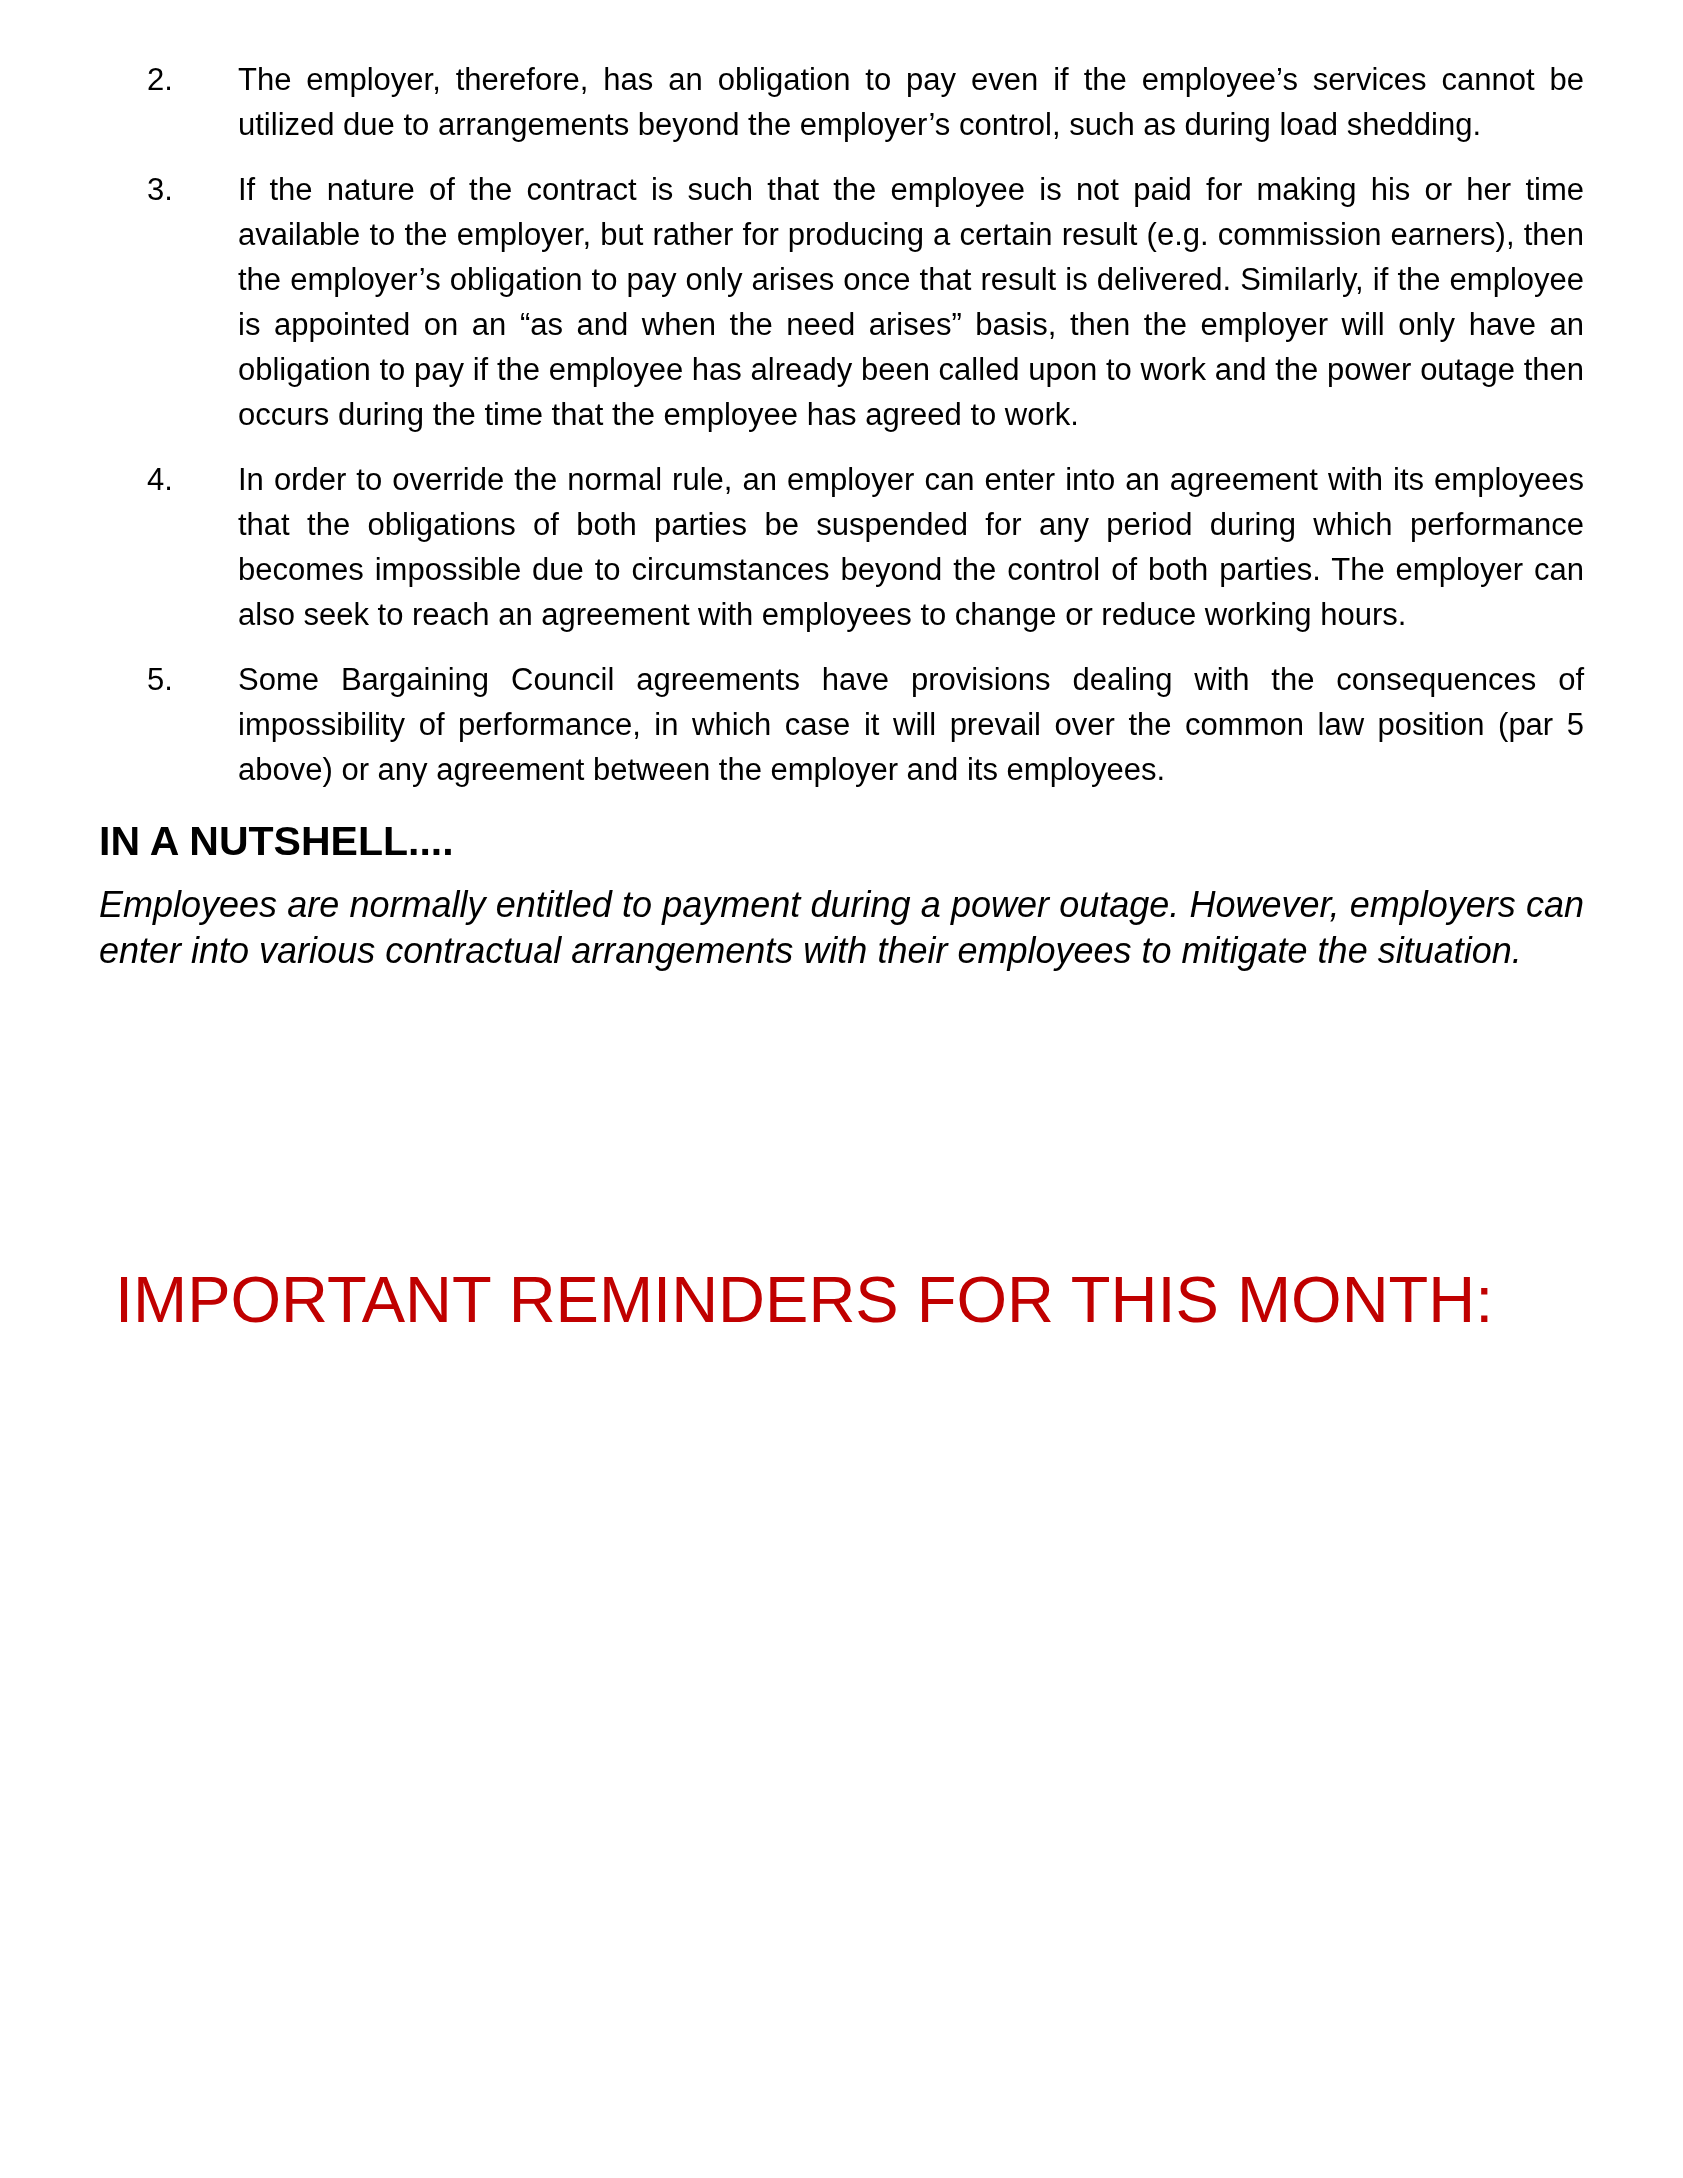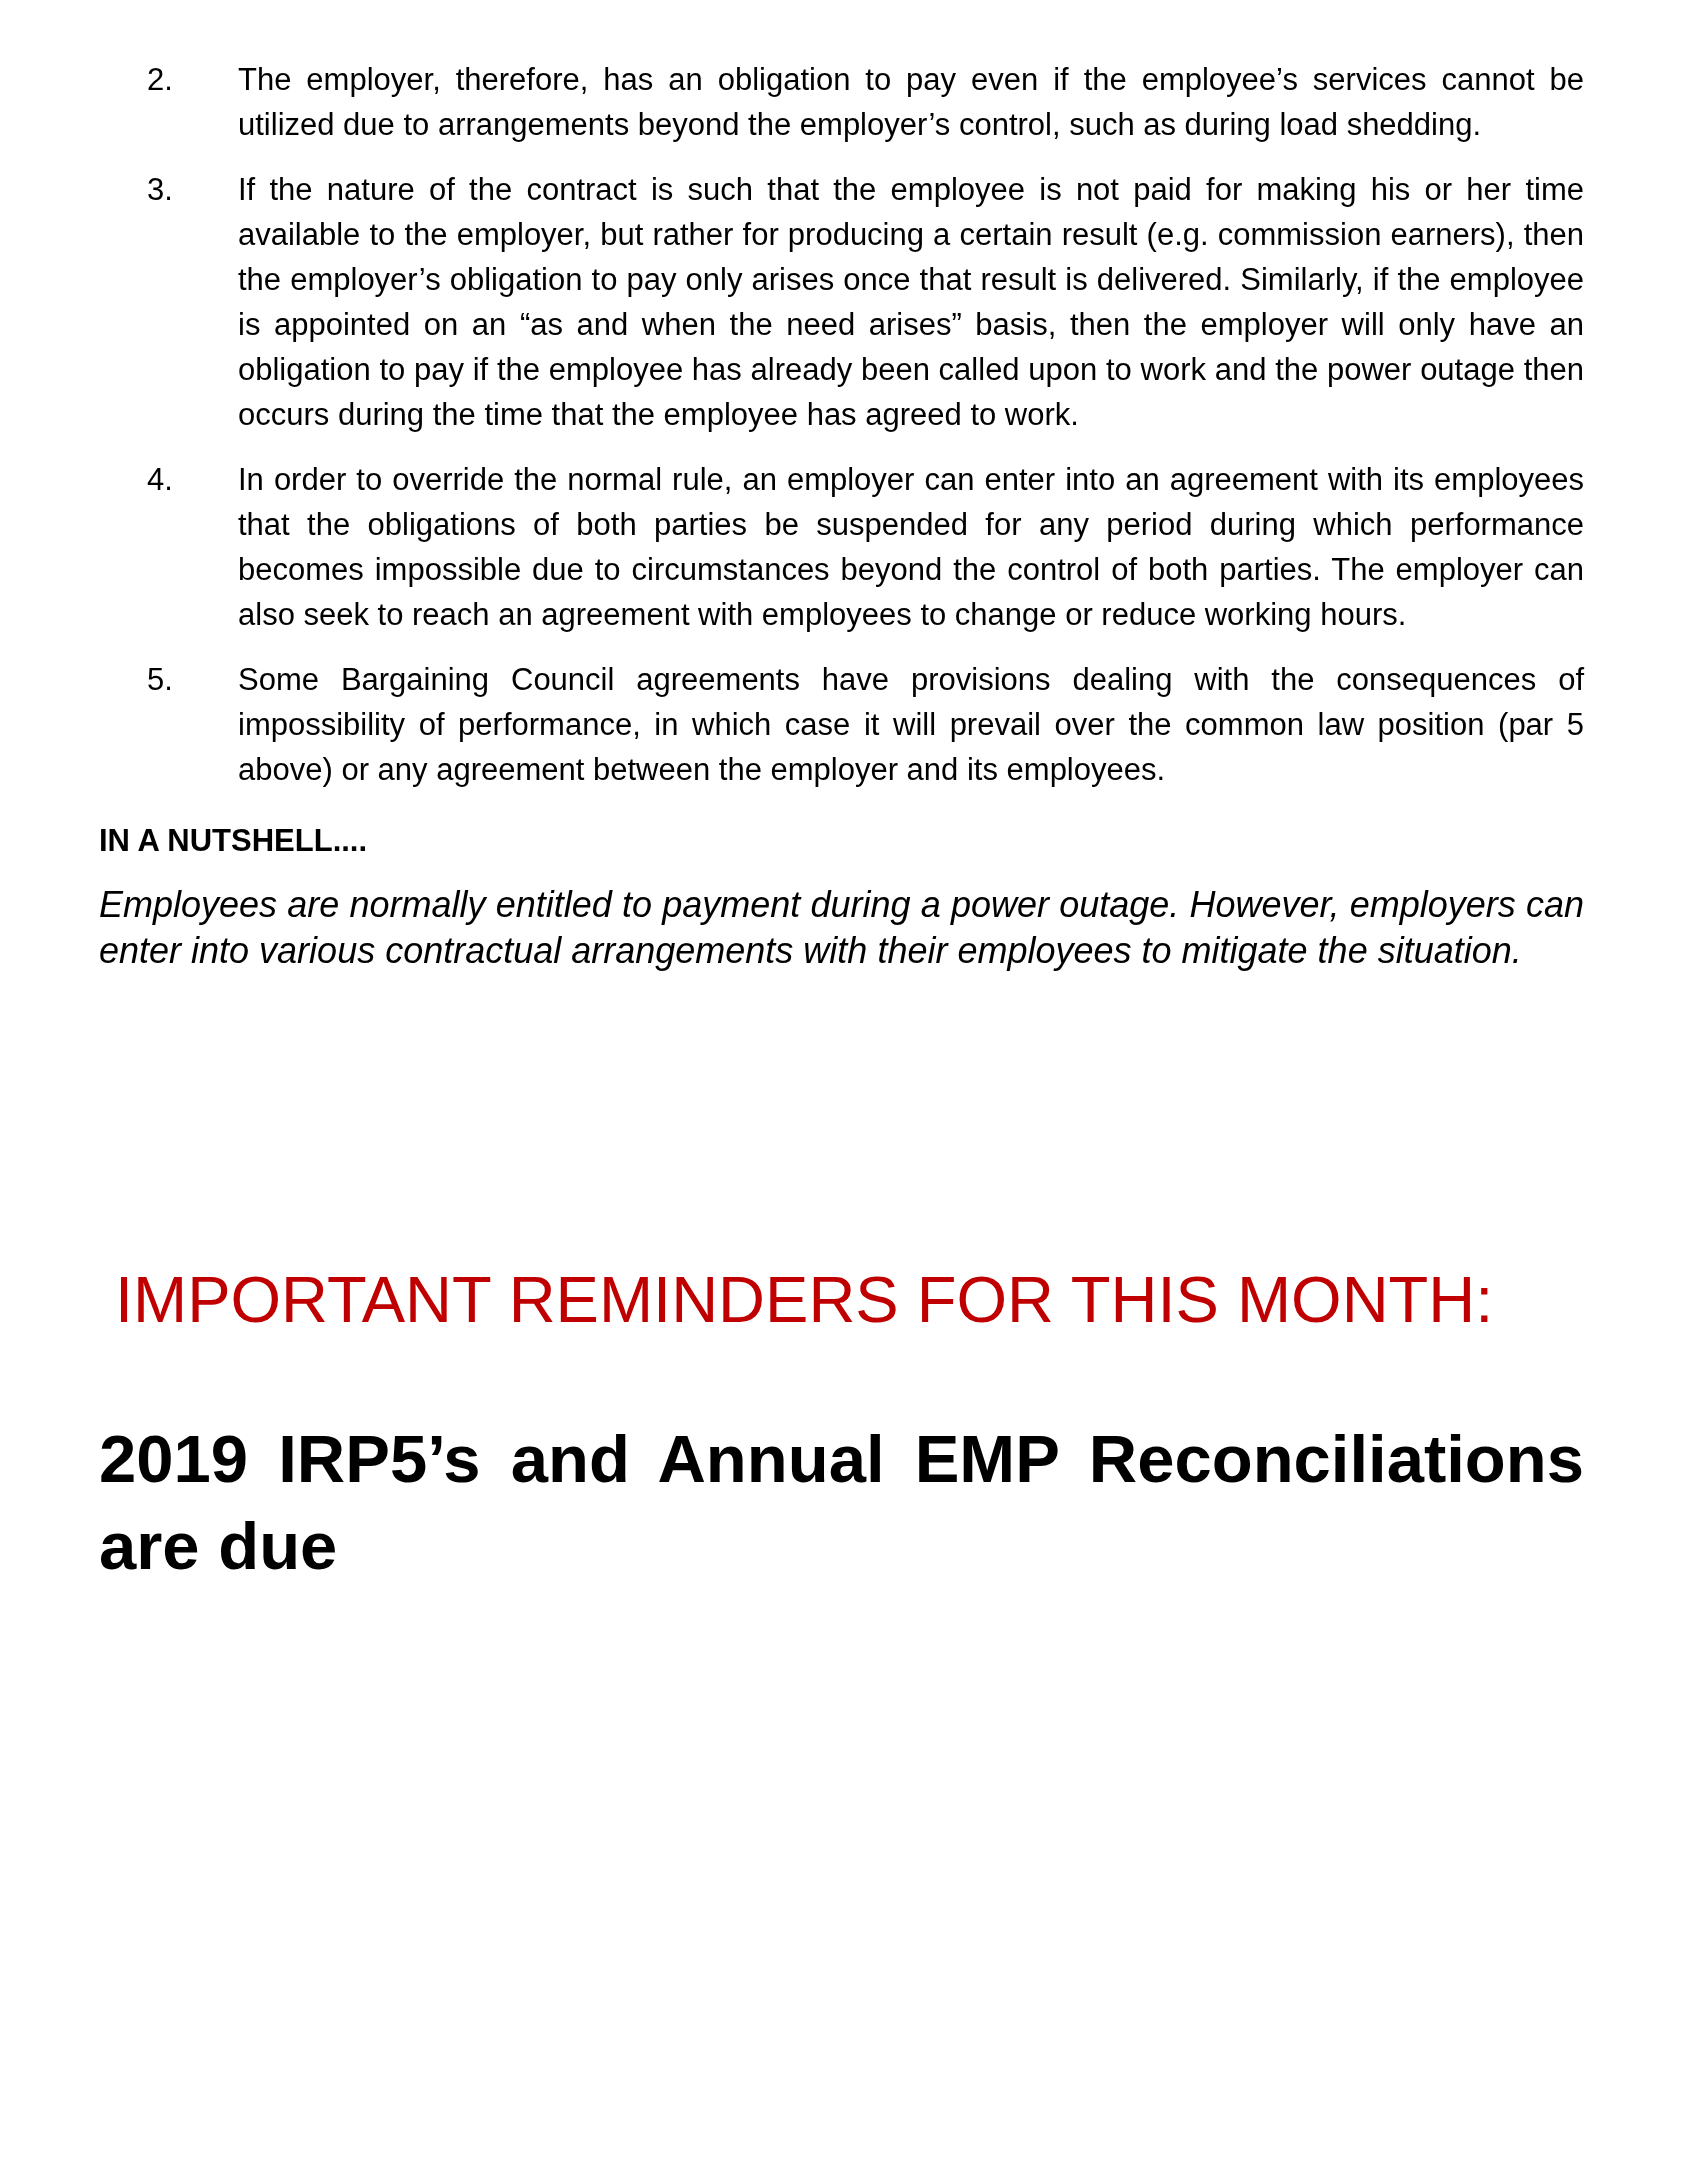--- a/index.html
+++ b/index.html
@@ -32,21 +32,21 @@
     flex: 0 0 139px;
     box-sizing: border-box;
     padding-left: 48px;
   }
   .list-item .txt {
     flex: 1 1 auto;
     text-align: justify;
   }
   .nutshell-heading {
     font-weight: bold;
-    font-size: 31px;
+    font-size: 41px;
     line-height: 46px;
     margin: 26px 0 18px 0;
   }
   .nutshell-paragraph {
     font-weight: normal;
     font-style: italic;
     font-size: 36px;
     line-height: 46px;
     text-align: justify;
     margin: 0;
@@ -97,17 +97,16 @@
       </div>
 
     </div>
 
     <div class="nutshell-heading">IN A NUTSHELL....</div>
 
     <p class="nutshell-paragraph">Employees are normally entitled to payment during a power outage. However, employers can enter into various contractual arrangements with their employees to mitigate the situation.</p>
 
     <div class="reminders-heading" style="color: rgb(192, 0, 0);">IMPORTANT REMINDERS FOR THIS MONTH:</div>
 
-    <div class="reminders-title">2019 IRP5’s and Annual EMP Reconciliations are due</div>
 
   </div>
 </div>
 
 
 </body></html>

